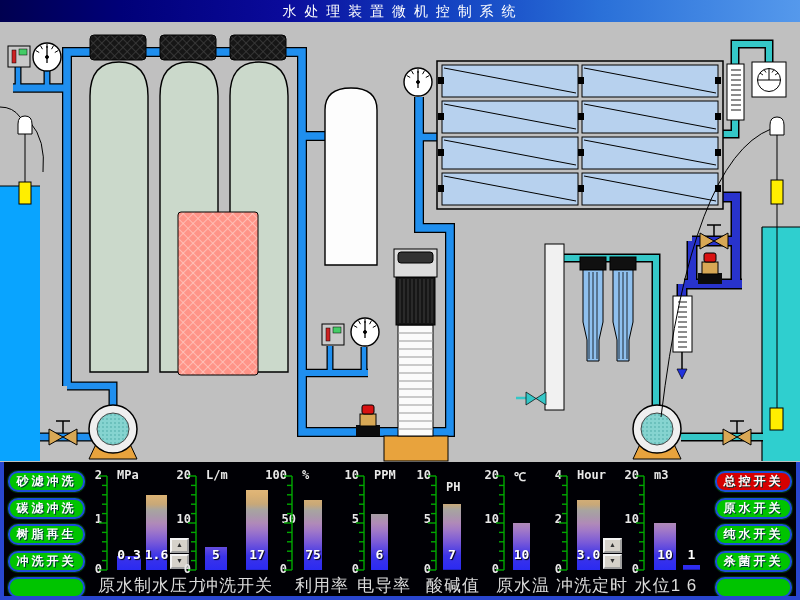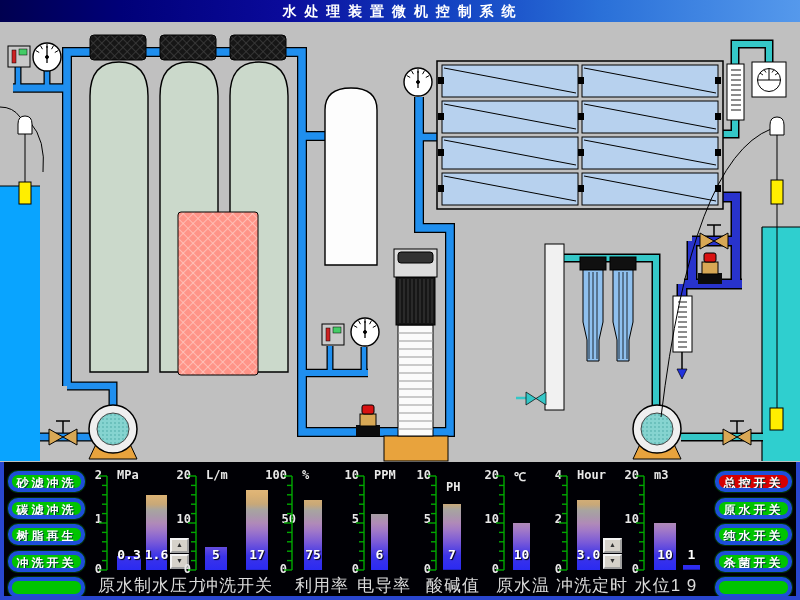--- a/index.html
+++ b/index.html
@@ -2,28 +2,28 @@
 <html><head>
 <meta charset="utf-8">
 <style>
   html,body{margin:0;padding:0}
   body{width:800px;height:600px;position:relative;overflow:hidden;background:#c0c0c0;
        font-family:"Liberation Sans","DejaVu Sans",sans-serif}
   #titlebar{position:absolute;top:0;left:0;width:800px;height:22px;z-index:5;
     background:linear-gradient(90deg,#000050 0%,#000078 15%,#0a0a9a 35%,#1240c0 55%,#2a70d8 75%,#5599ec 100%);
     color:#fff}
   .t-title{position:absolute;left:50%;top:3px;transform:translateX(-50%);
-    font-size:14px;font-weight:bold;letter-spacing:2px;white-space:nowrap}
+    font-size:14px;font-weight:normal;letter-spacing:2px;white-space:nowrap}
   .t-comp{position:absolute;right:6px;top:4px;font-size:13px;white-space:nowrap}
   #diagram{position:absolute;top:0;left:0;z-index:1}
   #panel{position:absolute;top:462px;left:0;width:800px;height:138px;background:#000005;z-index:4}
   #axes{position:absolute;top:0;left:0;pointer-events:none}
   #axes line{stroke:#00a800;stroke-width:1.4}
   .btn{position:absolute;width:77px;height:21px;border-radius:10px;background:#00c400;
-    border:4px solid #1d4ed8;box-sizing:border-box;color:#fff;font-size:12px;font-weight:bold;
+    border:2px solid #1d4ed8;box-sizing:border-box;color:#fff;font-size:12px;font-weight:bold;
     letter-spacing:3px;text-align:center;line-height:16px;box-shadow:0 0 0 1px #02320a;
     cursor:pointer;white-space:nowrap;overflow:hidden;text-shadow:1px 1px 0 #033}
   .btn.red{background:#d60000}
   .axis-num{position:absolute;width:34px;text-align:right;color:#e8e8e8;
     font:bold 12px "DejaVu Sans Mono","Liberation Mono",monospace}
   .unit{position:absolute;color:#e8e8e8;font:bold 12px "DejaVu Sans Mono","Liberation Mono",monospace}
   .bar{position:absolute;bottom:30px;
     background-image:linear-gradient(to top,#2a2af2 0%,#3c34e8 15%,#7a5ad8 30%,#a078c8 42%,#b08ab8 50%,#a89aa8 58%,#a8a4a0 64%,#c8a878 70%,#dcb274 80%,#eec488 100%);
     background-size:100% 94px;background-position:bottom;background-repeat:no-repeat}
   .val{position:absolute;top:85px;transform:translateX(-50%);color:#fff;
@@ -341,21 +341,21 @@
       <div>▼</div>
     </div>
     <div class="axis-num" style="top:6px;left:605px">20</div>
     <div class="axis-num" style="top:50px;left:605px">10</div>
     <div class="axis-num" style="top:100px;left:605px">0</div>
     <div class="unit" style="top:6px;left:654px">m3</div>
     <div class="bar" style="left:654px;width:22px;height:47.0px"></div>
     <div class="val" style="left:665px">10</div>
     <div class="bar" style="left:683px;width:17px;height:4.7px"></div>
     <div class="val" style="left:691.5px">1</div>
-    <div class="glabel" style="left:666px">水位1 9</div>
+    <div class="glabel" style="left:666px">水位1 6</div>
     <svg id="axes" width="800" height="138">
       <line x1="107" y1="14" x2="107" y2="108"></line>
       <line x1="99" y1="14.0" x2="107" y2="14.0"></line>
       <line x1="102" y1="23.4" x2="107" y2="23.4"></line>
       <line x1="102" y1="32.8" x2="107" y2="32.8"></line>
       <line x1="102" y1="42.2" x2="107" y2="42.2"></line>
       <line x1="102" y1="51.6" x2="107" y2="51.6"></line>
       <line x1="99" y1="61.0" x2="107" y2="61.0"></line>
       <line x1="102" y1="70.4" x2="107" y2="70.4"></line>
       <line x1="102" y1="79.8" x2="107" y2="79.8"></line>

